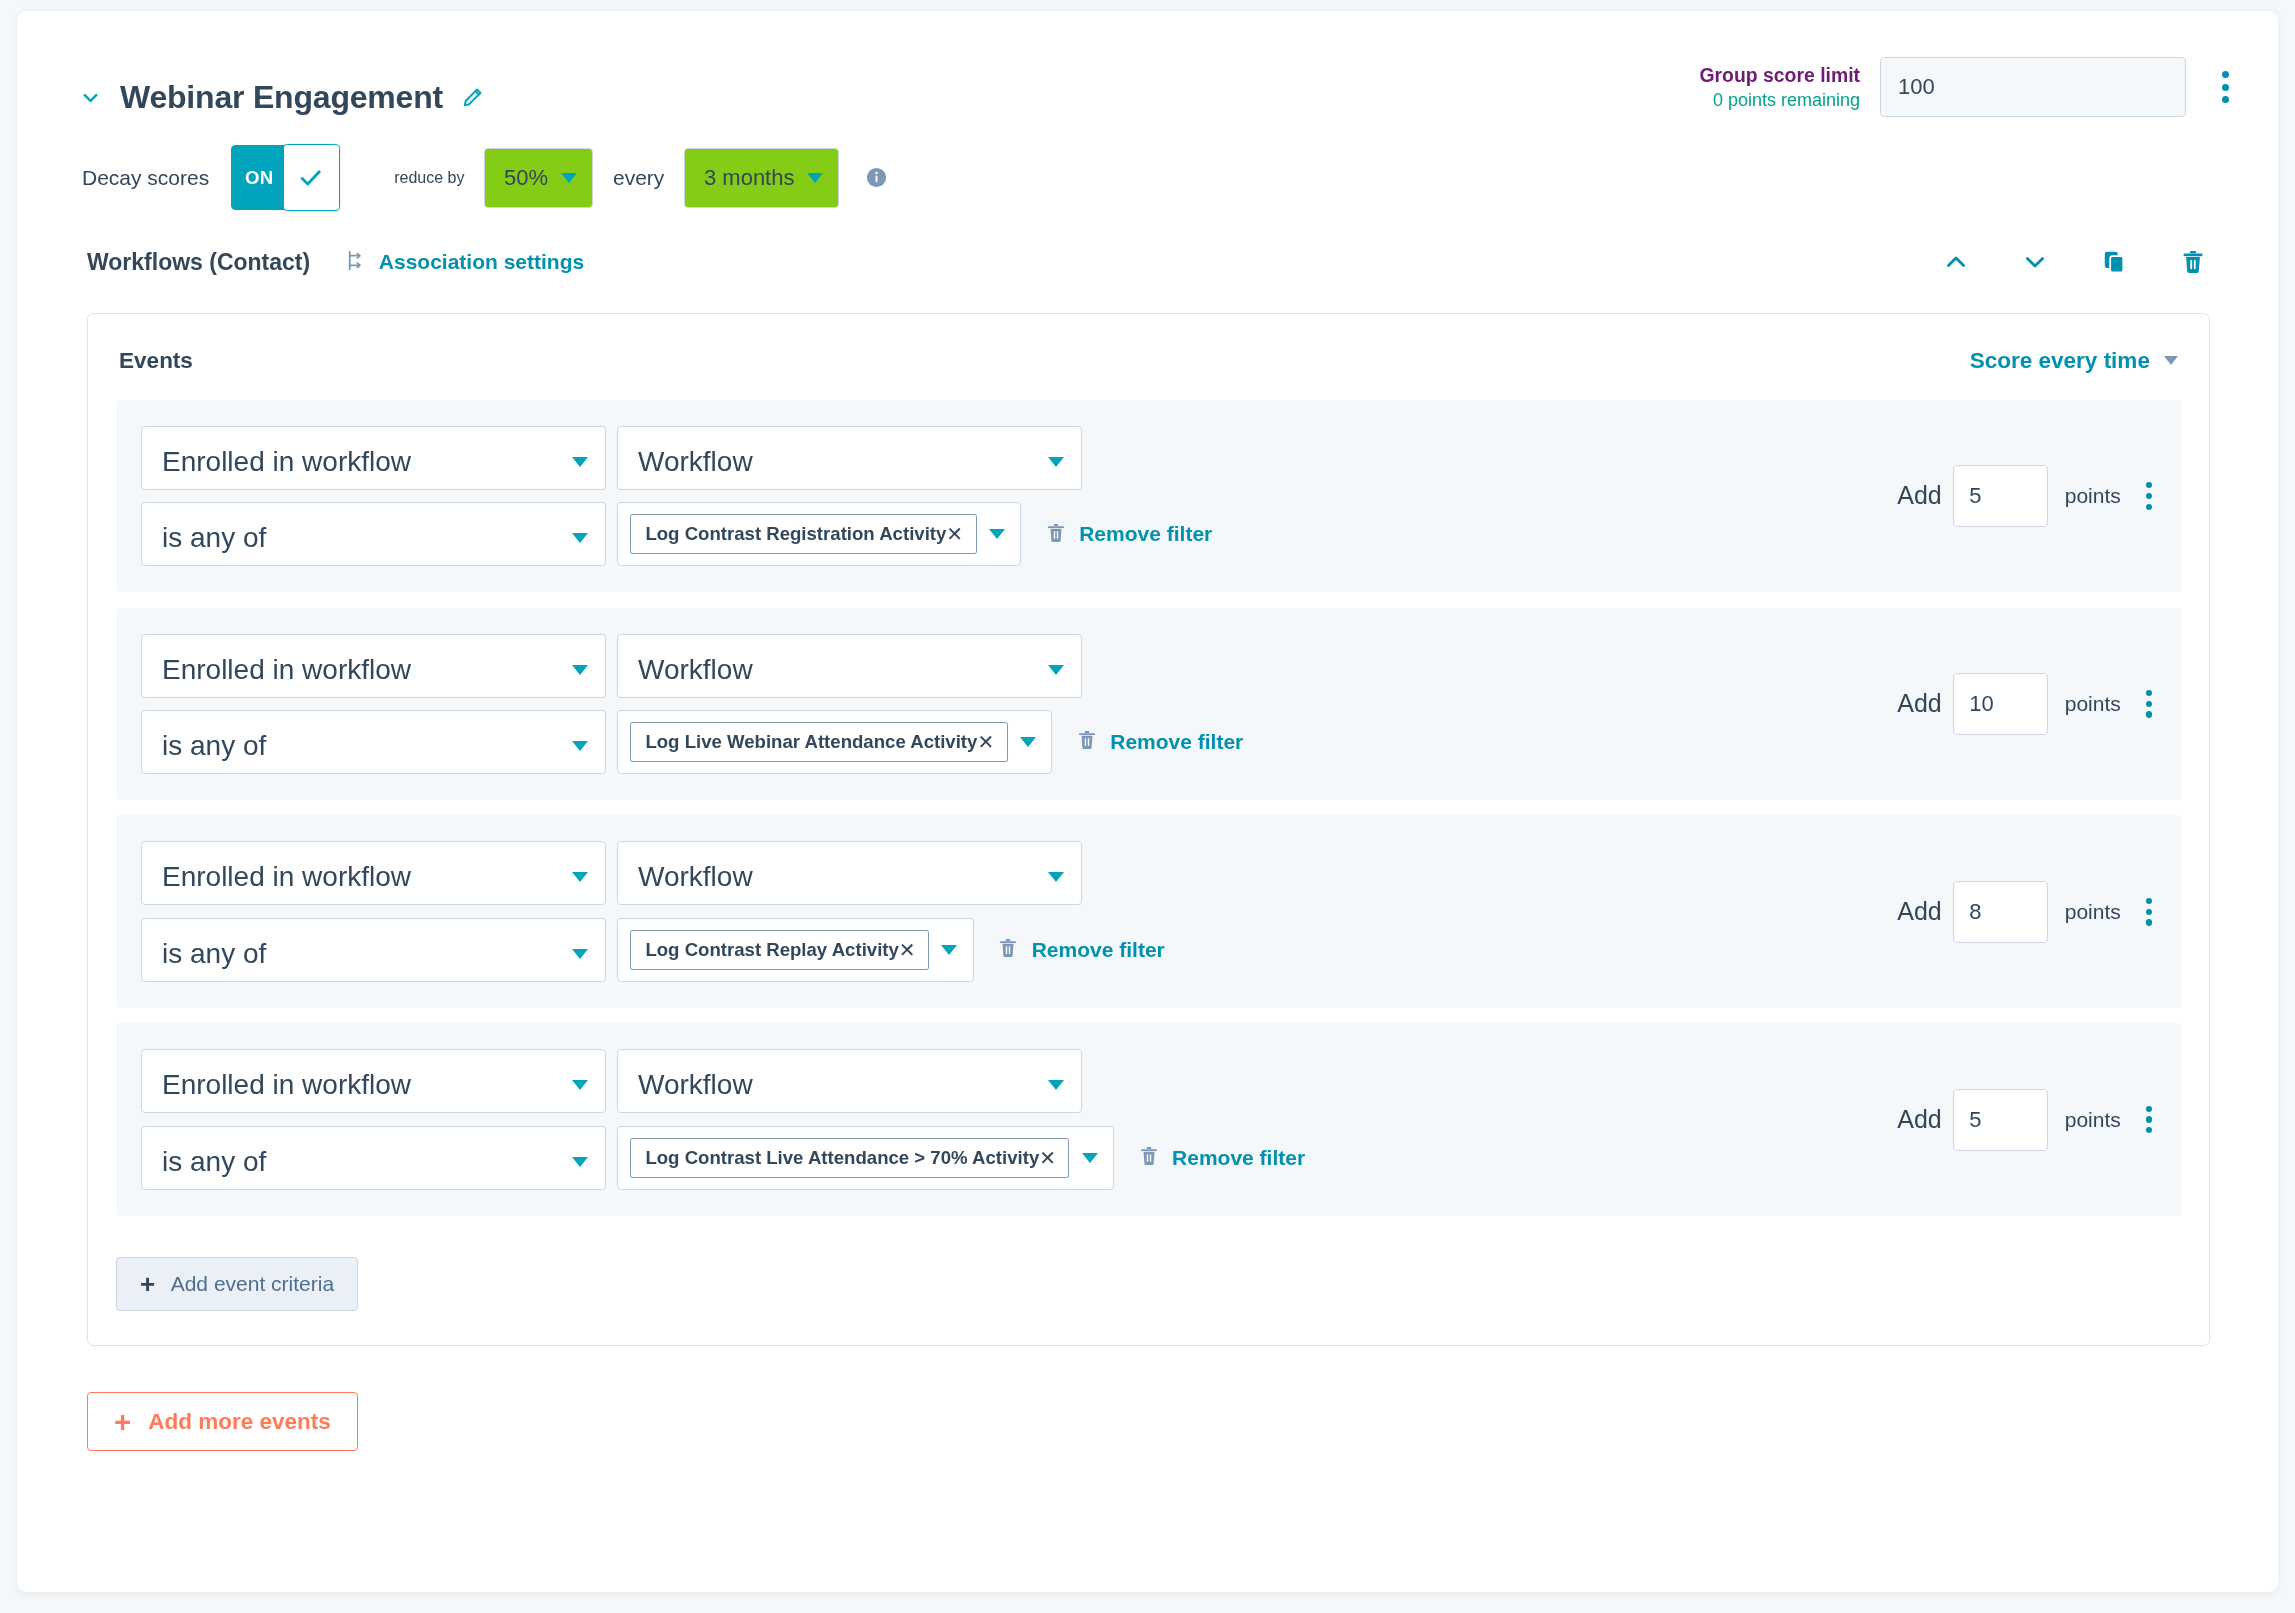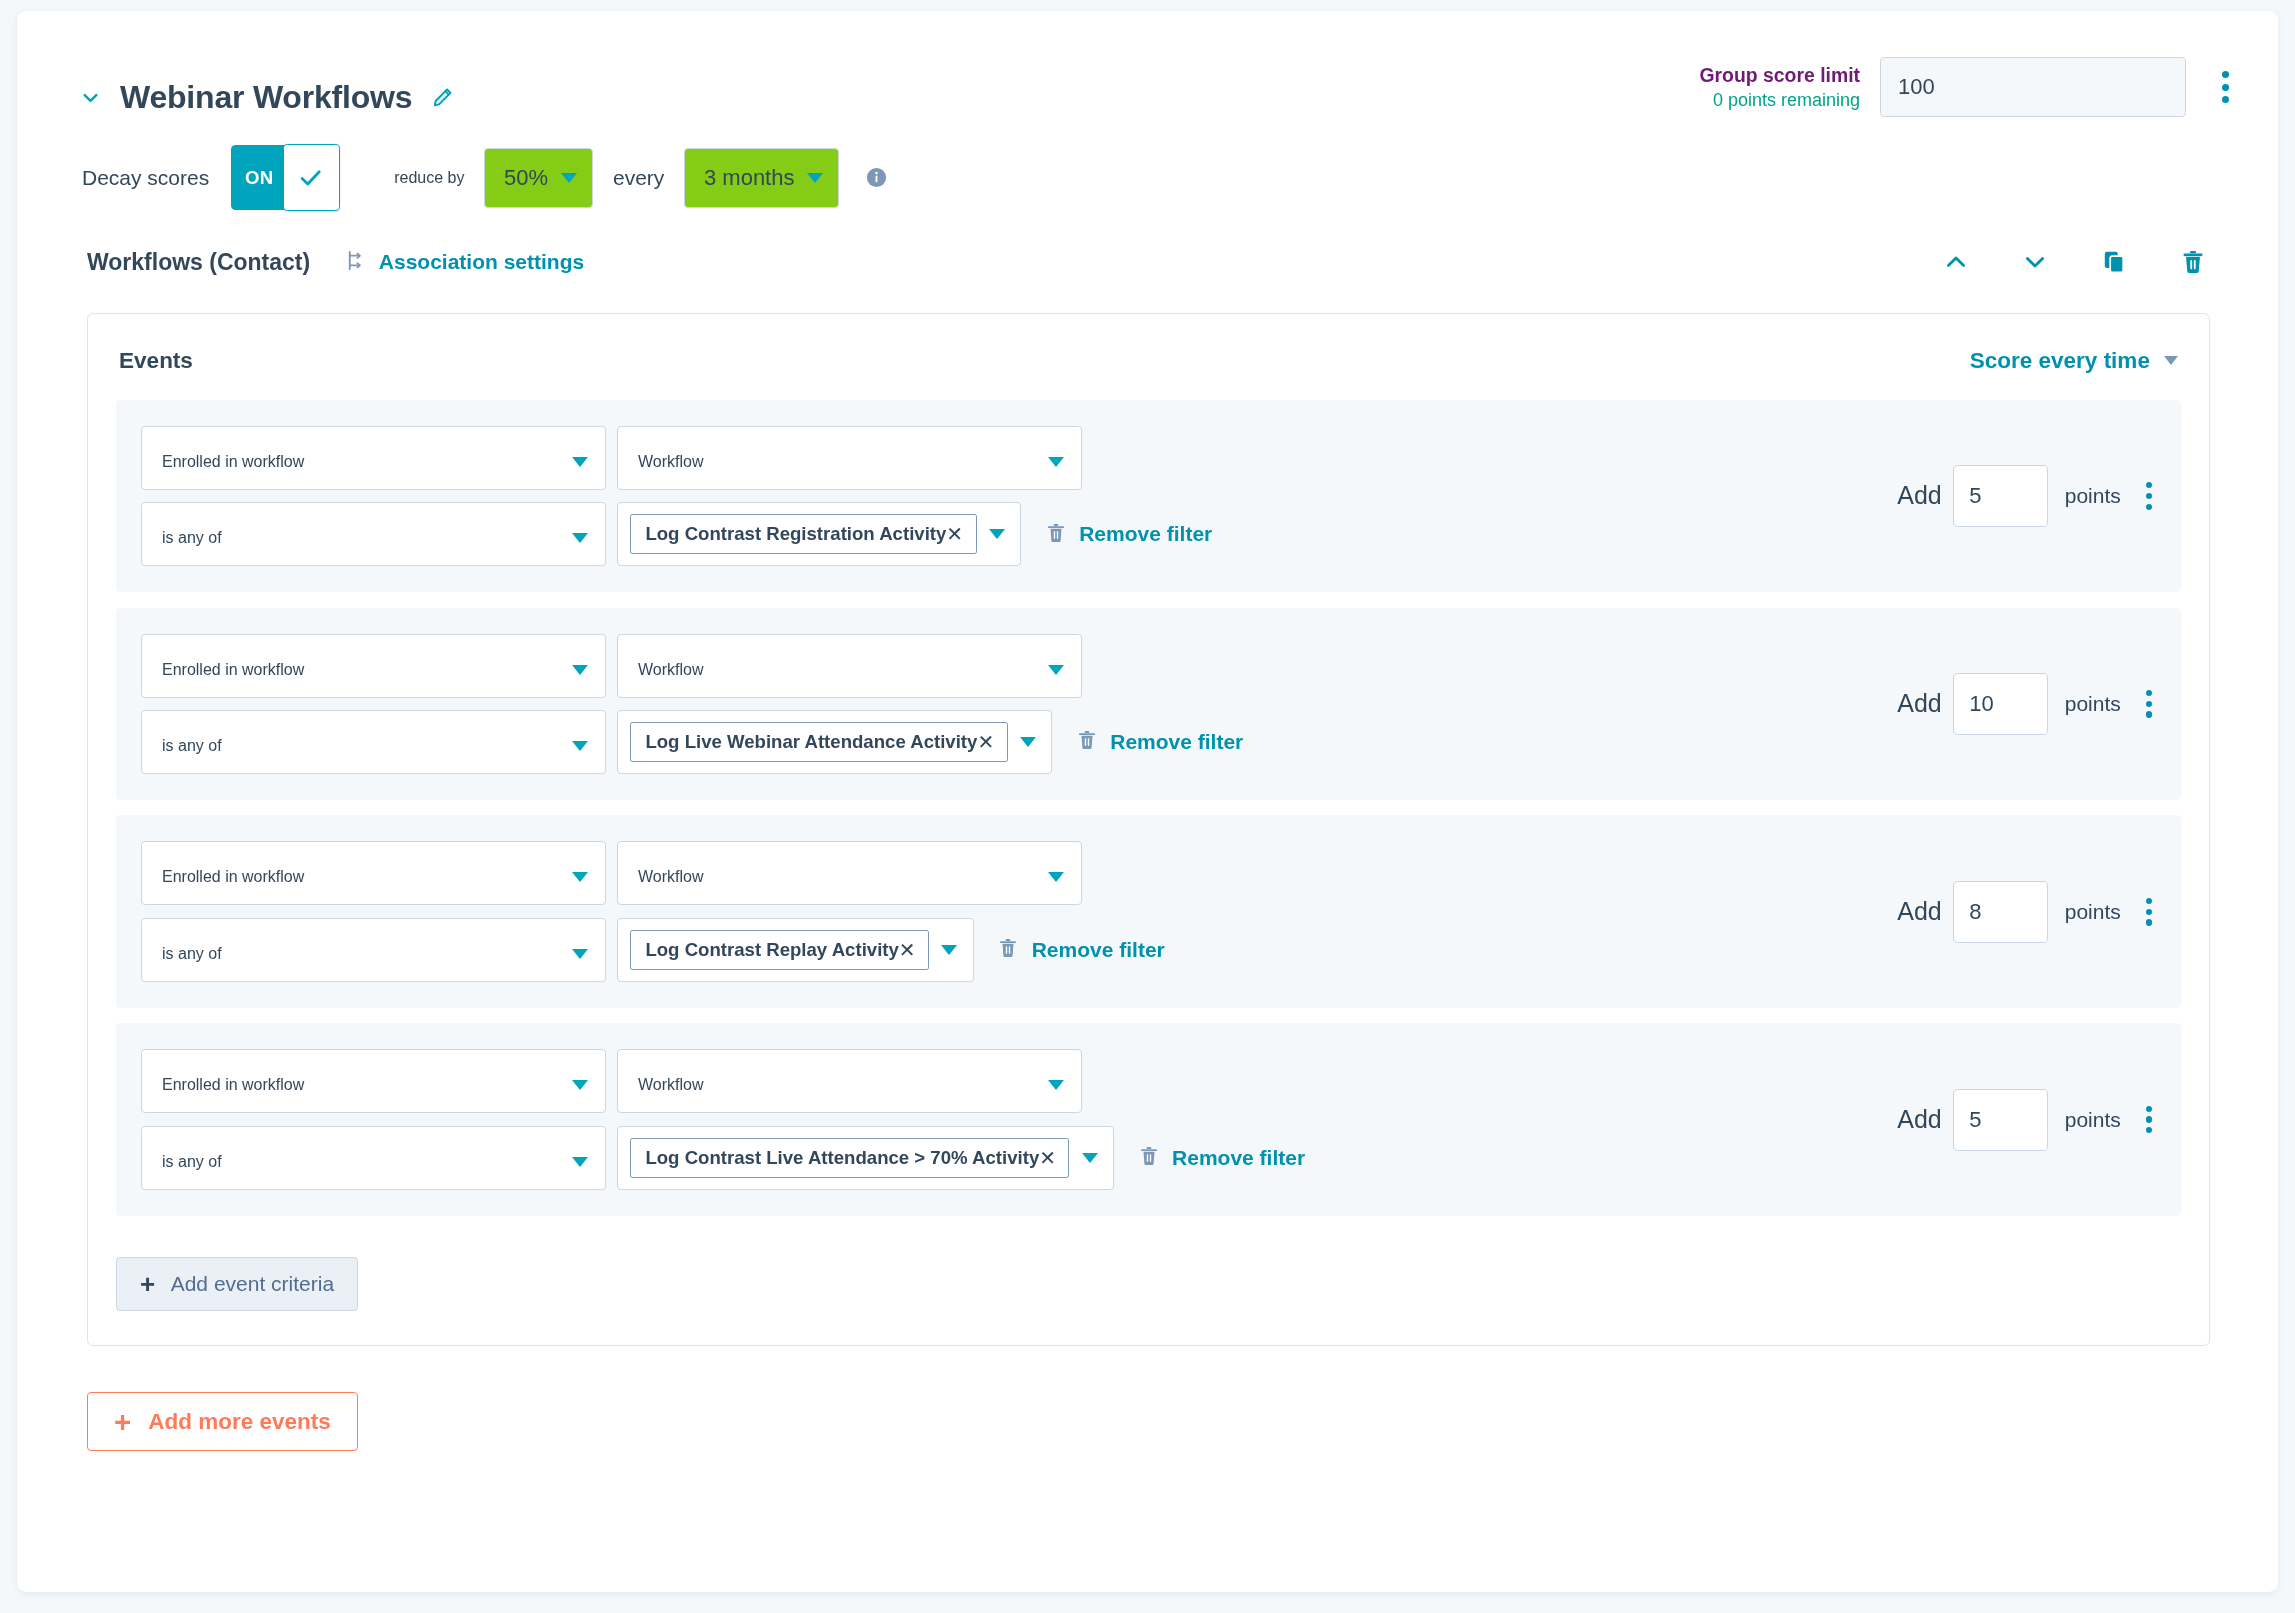--- a/index.html
+++ b/index.html
@@ -231,21 +231,21 @@
     display: flex; flex-direction: column; gap: 12.4px;
   }
   .ev-line { display: flex; align-items: center; gap: 11px; }
   .sel {
     height: 64px;
     background: #fff;
     border: 0.8px solid #cbd6e2;
     border-radius: 3.9px;
     display: flex; align-items: center;
     padding: 8px 17px 0 20px;
-    font-size: 16px; color: #33475b;
+    font-size: 28px; color: #33475b;
     cursor: pointer;
     position: relative;
   }
   .sel-a { width: 465px; }
   .sel-b { width: 465px; }
   .sel .sel-text { flex: 1 1 auto; white-space: nowrap; overflow: hidden; }
   .sel .caret { margin-left: 7.7px; }
 
   .tag-sel {
     height: 64px;
@@ -335,21 +335,21 @@
 
   
   <div class="header-row">
 
     <div class="title-wrap">
       <span class="chev-collapse">
         <svg width="23" height="23" viewBox="0 0 24 24" fill="none">
           <path d="M6 9.5l6 6 6-6" stroke="#00a4bd" stroke-width="2.6" stroke-linecap="round" stroke-linejoin="round"></path>
         </svg>
       </span>
-      <span class="group-title">Webinar Workflows</span>
+      <span class="group-title">Webinar Engagement</span>
       <span class="pencil-btn">
         <svg width="23" height="23" viewBox="0 0 24 24" fill="none">
           <path d="M16.8 3.6l3.6 3.6L8.4 19.2l-4.5 1 1-4.5L16.8 3.6z" stroke="#00a4bd" stroke-width="2" stroke-linejoin="round" fill="#00a4bd" fill-opacity="0.15"></path>
           <path d="M15 5.4l3.6 3.6" stroke="#00a4bd" stroke-width="2" stroke-linecap="round"></path>
         </svg>
       </span>
     </div>
 
     <div class="score-limit-wrap">
       <div class="score-limit-labels">

